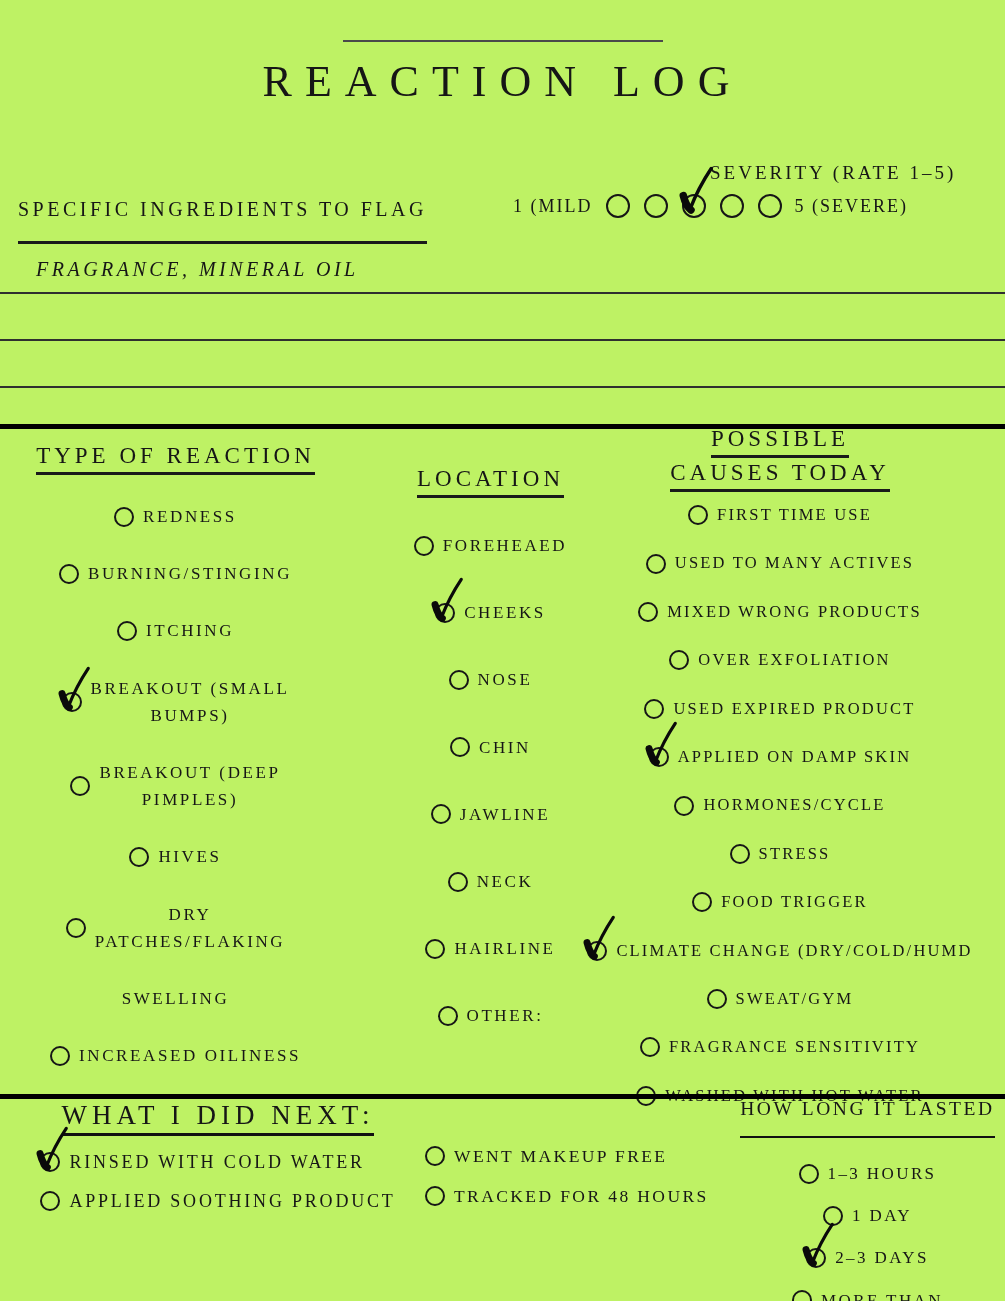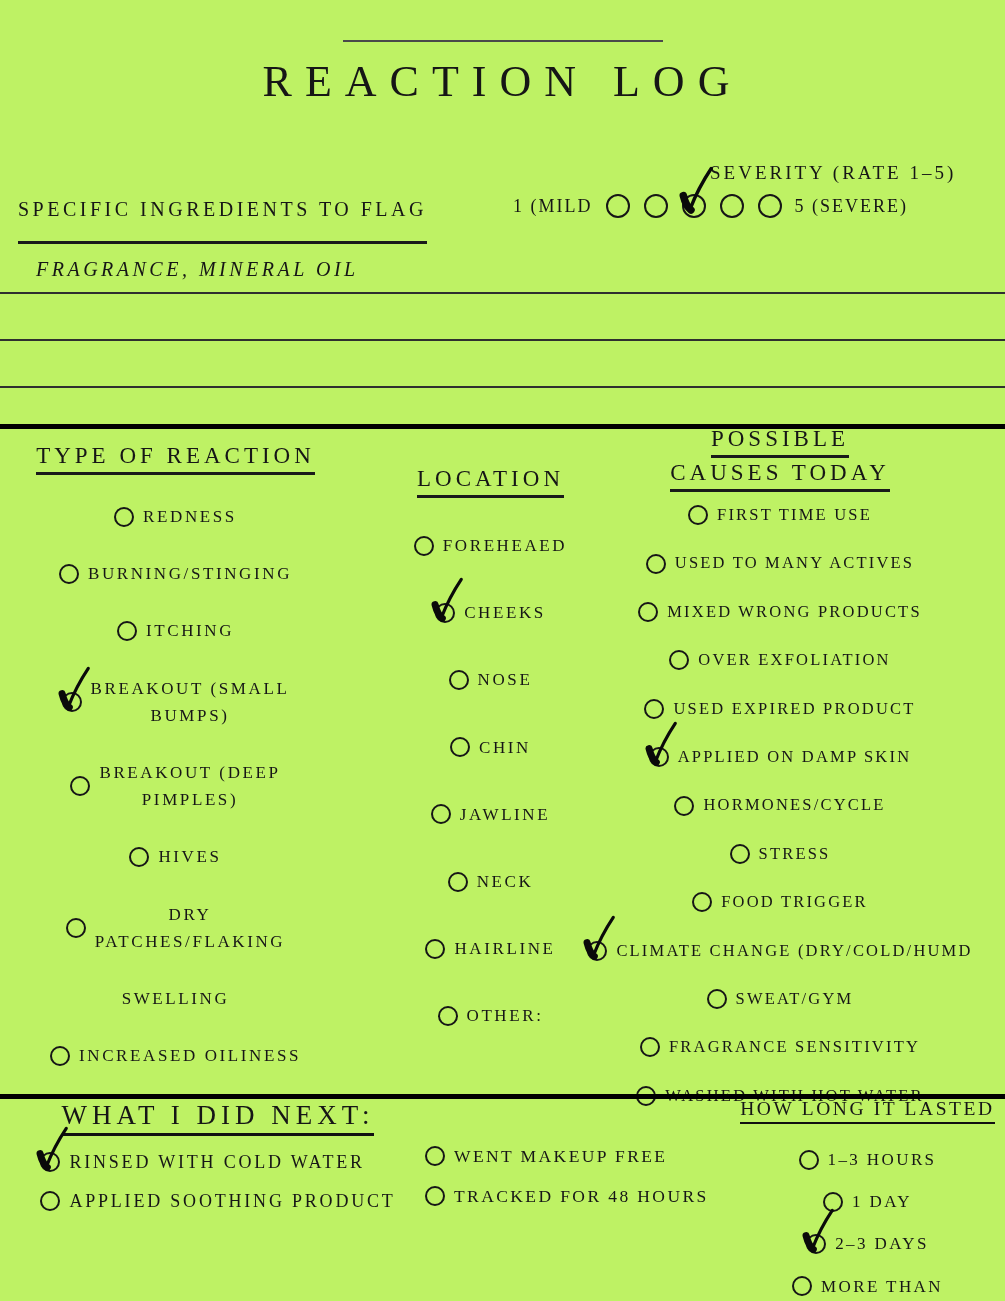--- a/index.html
+++ b/index.html
@@ -56,21 +56,21 @@
   
   .block { position:absolute; display:flex; flex-direction:column; }
   .block1 { left:8px; top:1100px; width:420px; align-items:center; }
   .block1 .block-heading { font-size:27px; letter-spacing:5px; border-bottom:3px solid #111; padding-bottom:2px; white-space:nowrap; }
   .block1 .opt-list { margin-top:12px; gap:10px; align-items:flex-start; }
   .block1 .opt-label { font-size:18px; letter-spacing:2.8px; }
   .block2 { left:425px; top:1142px; width:330px; }
   .block2 .opt-list { gap:12px; align-items:flex-start; }
   .block2 .opt-label { font-size:17.5px; letter-spacing:2.4px; }
   .block3 { left:740px; top:1098px; width:255px; align-items:center; }
-  .block3 .block-heading { font-size:19.5px; letter-spacing:2.6px; border-bottom:2px solid #111; padding-bottom:2px; white-space:nowrap; }
+  .block3 .block-heading { font-size:19.5px; letter-spacing:2.6px; border-bottom:2px solid #111; padding-bottom:16px; white-space:nowrap; }
   .block3 .opt-list { margin-top:22px; gap:15px; align-items:center; }
   .block3 .opt-label { font-size:17px; letter-spacing:2.4px; }
 </style>
 </head>
 <body>
 
 <div class="page">
 
   <div class="title-rule"></div>
   <h1 class="title">REACTION LOG</h1>

